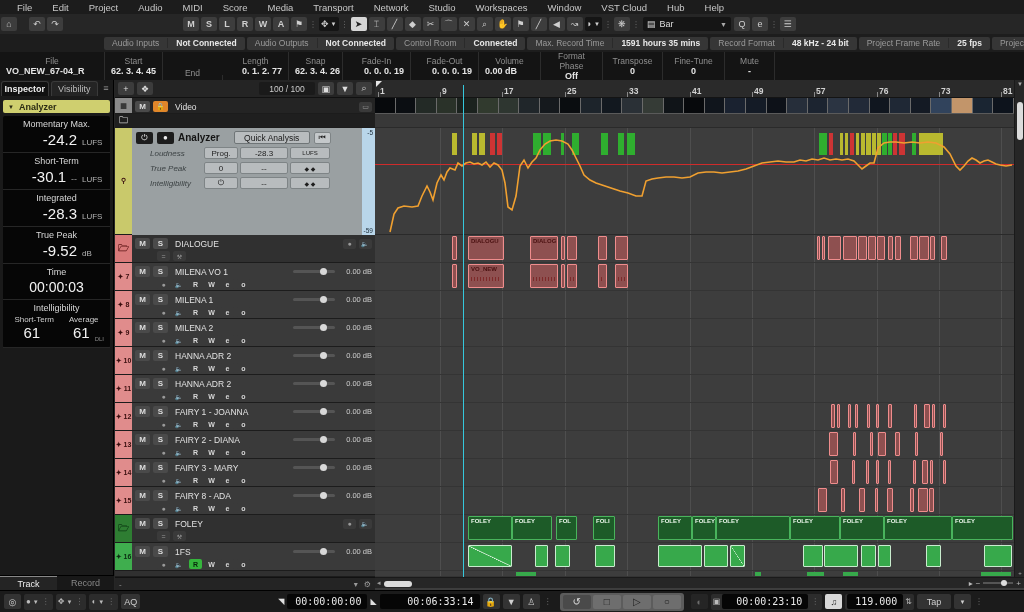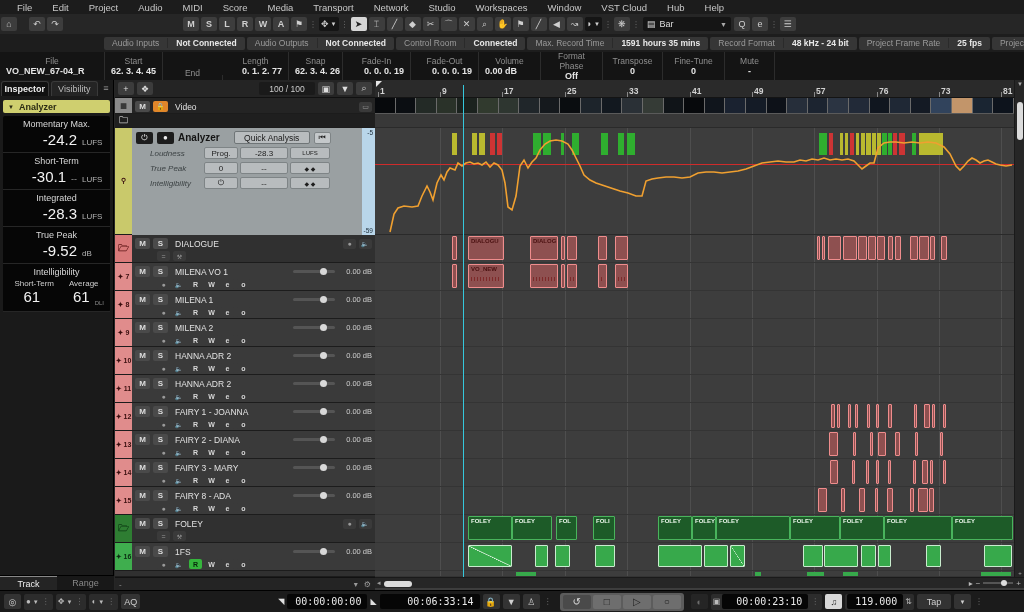--- a/index.html
+++ b/index.html
@@ -336,36 +336,42 @@
               <div class="m-unit">LUFS</div>
             </div>
           </div>
           <div class="metric">
             <div class="m-label">True Peak</div>
             <div class="m-row">
               <div class="m-value">-9.52</div>
               <div class="m-unit">dB</div>
             </div>
           </div>
+          <div class="metric time">
+            <div class="m-label">Time</div>
+            <div class="m-row">
+              <div class="m-value">00:00:03</div>
+            </div>
+          </div>
           <div class="metric" id="intel">
             <div class="m-label">Intelligibility</div>
             <div class="cols">
               <div>Short-Term</div>
               <div>Average</div>
             </div>
             <div class="vals">
               <div>61</div>
               <div>61</div>
               <div class="unit">DLI</div>
             </div>
           </div>
         </div>
       <div id="bottom-tabs">
         <div class="b-tab sel">Track</div>
-        <div class="b-tab">Range</div>
+        <div class="b-tab">Record</div>
       </div>
     </div>
 
     <div id="tracklist">
       <div id="tl-header">
         <div class="tlh-btn">+</div>
         <div class="tlh-btn">❖</div>
         <div id="tl-count">100 / 100</div>
         <div class="tlh-btn">▣</div>
         <div class="tlh-btn">▼</div>

